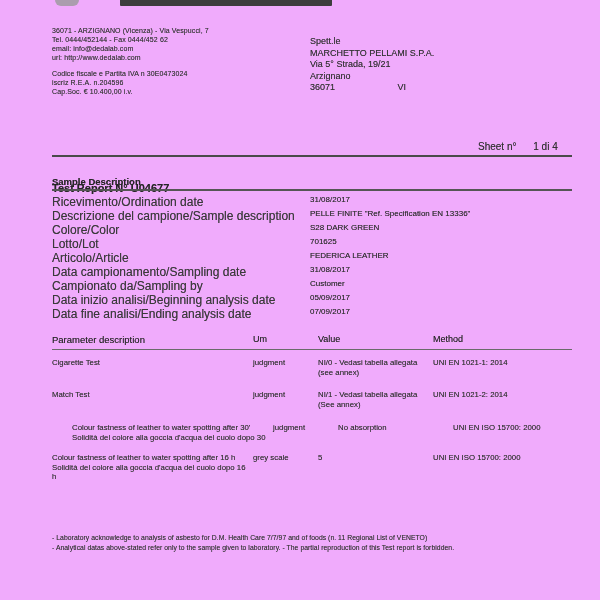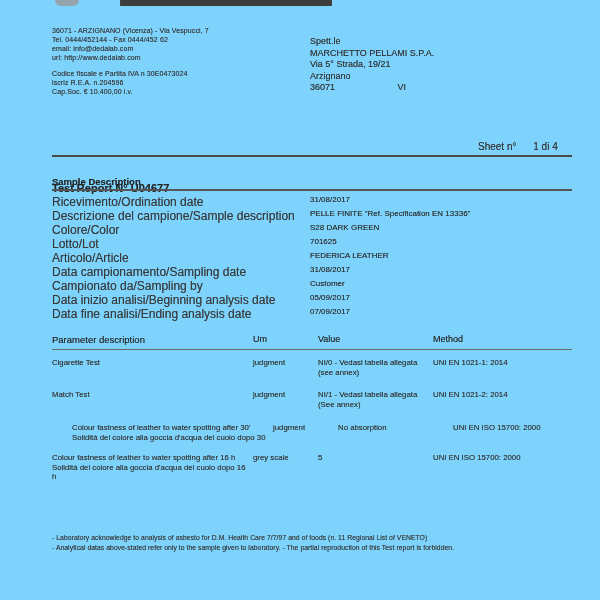--- a/index.html
+++ b/index.html
@@ -1,17 +1,17 @@
 <!DOCTYPE html>
 <html><head>
 <meta charset="utf-8">
 <style>
   html,body{margin:0;padding:0;background:#ffffff;}
   #page{
-    position:relative;width:600px;height:600px;background:#7dd3fc;overflow:hidden;
+    position:relative;width:600px;height:600px;background:#f0abfc;overflow:hidden;
     font-family:"Liberation Sans", sans-serif;color:#2f2f2f;
     text-shadow:0 0 .4px rgba(40,40,40,.55);
   }
   
   #logo-mark{position:absolute;left:55px;top:0;width:24px;height:6px;background:#9a9a9a;border-radius:0 0 6px 6px;opacity:.8;}
   #top-bar{position:absolute;left:120px;top:0;width:212px;height:6px;background:#3d3d3d;border-radius:0 0 1px 1px;}
   
   .addr{position:absolute;left:52px;font-size:7px;line-height:9px;color:#3a3a3a;letter-spacing:.1px;}
   #addr-block{top:26px;}
   #fiscal-block{top:69px;}

